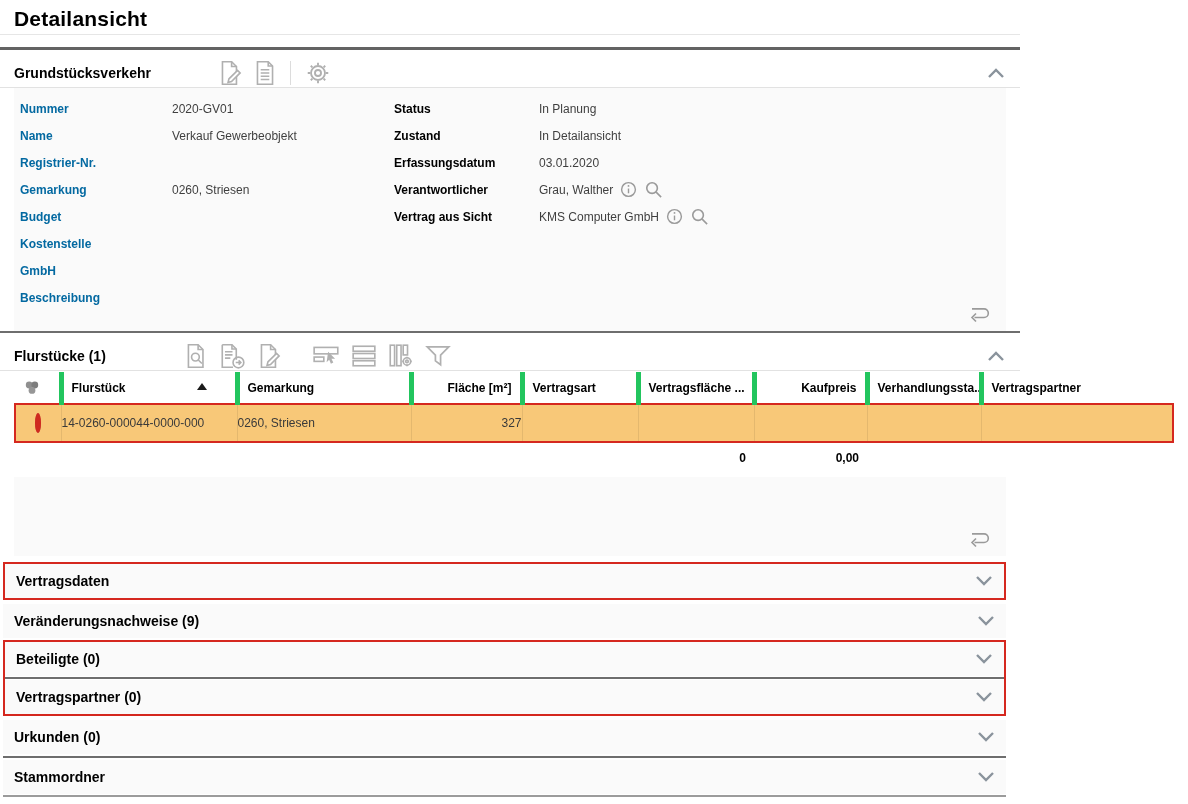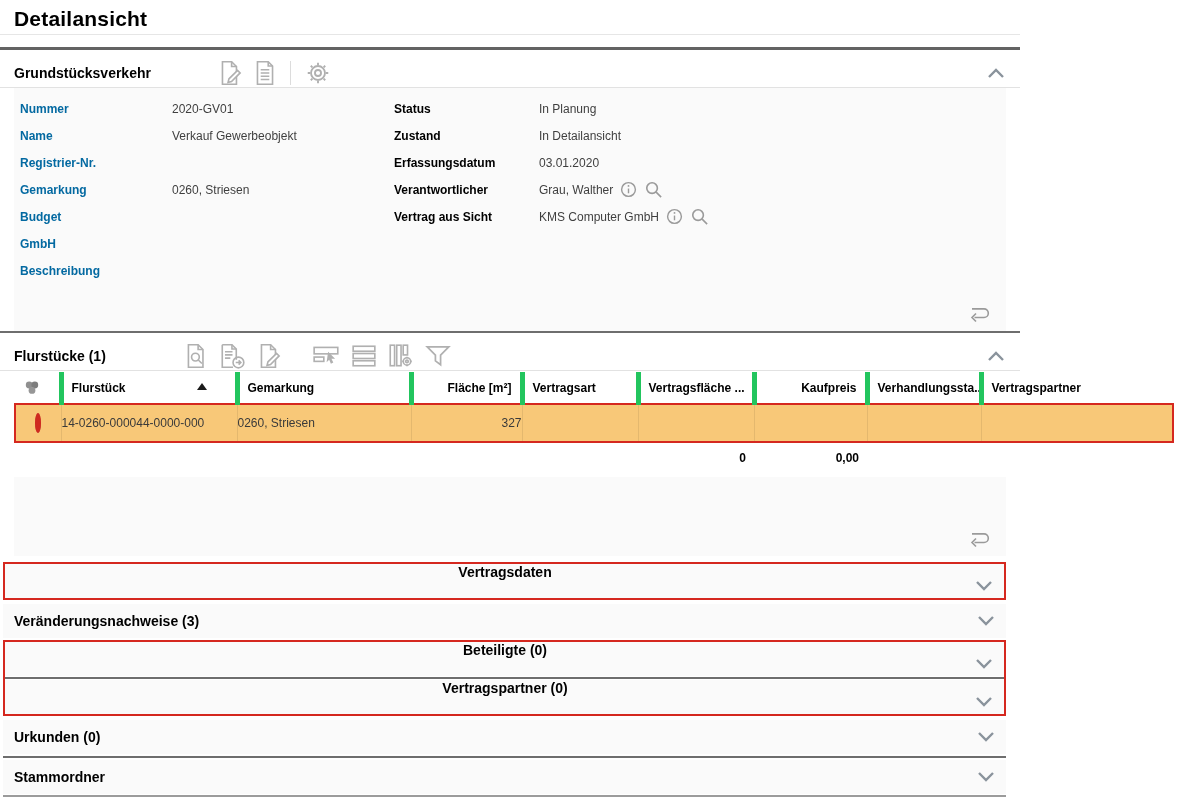--- a/index.html
+++ b/index.html
@@ -55,21 +55,21 @@
   .indicator{width:17px;height:17px;border-radius:50%;background:var(--indicator-fill);border:3px solid #cf2a1f;margin:0 auto;}
   .sort-asc{position:absolute;right:28px;top:11px;width:0;height:0;border-left:5px solid transparent;border-right:5px solid transparent;border-bottom:7px solid #1a1a1a;}
   .flur-footer{margin:4px 14px 0;height:79px;background:#fafafa;position:relative;}
 
   
   .acc-wrap{margin:6px 14px 0 3px;}
   .acc{height:34px;background:#fafafa;display:flex;align-items:center;padding:0 10px 0 11px;cursor:pointer;}
   .acc .sec-title{font-size:14px;}
   .acc .chev{margin-left:auto;}
   .red-box{border:2px solid var(--alert-red);margin-bottom:4px;}
-  .red-box .acc{height:34px;flex-direction:column;}
+  .red-box .acc{height:34px;}
   .plain{margin-bottom:2px;}
   .grp-div{height:2px;background:#6e6e6e;margin:1px 0;}
   .acc-div{height:2px;background:#6e6e6e;margin:2px 0;}
   .bottom-line{height:2px;background:#9b9b9b;margin-top:1px;}
   svg{display:block;}
 </style>
 </head>
 <body>
 
 <div class="page">
@@ -181,20 +181,24 @@
           <button class="ibtn">
               <span>
                 <svg width="19" height="19" viewBox="0 0 20 20" fill="none" stroke="#9a9a9a" stroke-width="1.7">
                   <circle cx="8.5" cy="8.5" r="5.6"></circle>
                   <path d="M12.8 12.8L18 18"></path>
                 </svg>
               </span>
             </button>
         </span>
       </div>
+      <div class="frow">
+          <span class="l1">Kostenstelle</span>
+          <span class="v1"></span>
+        </div>
       <div class="frow">
           <span class="l1">GmbH</span>
           <span class="v1"></span>
         </div>
       <div class="frow">
           <span class="l1">Beschreibung</span>
           <span class="v1"></span>
         </div>
 
       <button class="undo-btn">
@@ -362,21 +366,21 @@
         <span class="sec-title">Vertragsdaten</span>
         <span class="chev">
             <svg width="20" height="12" viewBox="0 0 20 12" fill="none" stroke="#8a939c" stroke-width="2.4">
               <path d="M3 2l7 7 7-7"></path>
             </svg>
           </span>
       </div>
     </div>
 
     <div class="acc plain">
-      <span class="sec-title">Veränderungsnachweise (3)</span>
+      <span class="sec-title">Veränderungsnachweise (9)</span>
       <span class="chev">
           <svg width="20" height="12" viewBox="0 0 20 12" fill="none" stroke="#8a939c" stroke-width="2.4">
             <path d="M3 2l7 7 7-7"></path>
           </svg>
         </span>
     </div>
 
     <div class="red-box">
       <div class="acc">
         <span class="sec-title">Beteiligte (0)</span>

